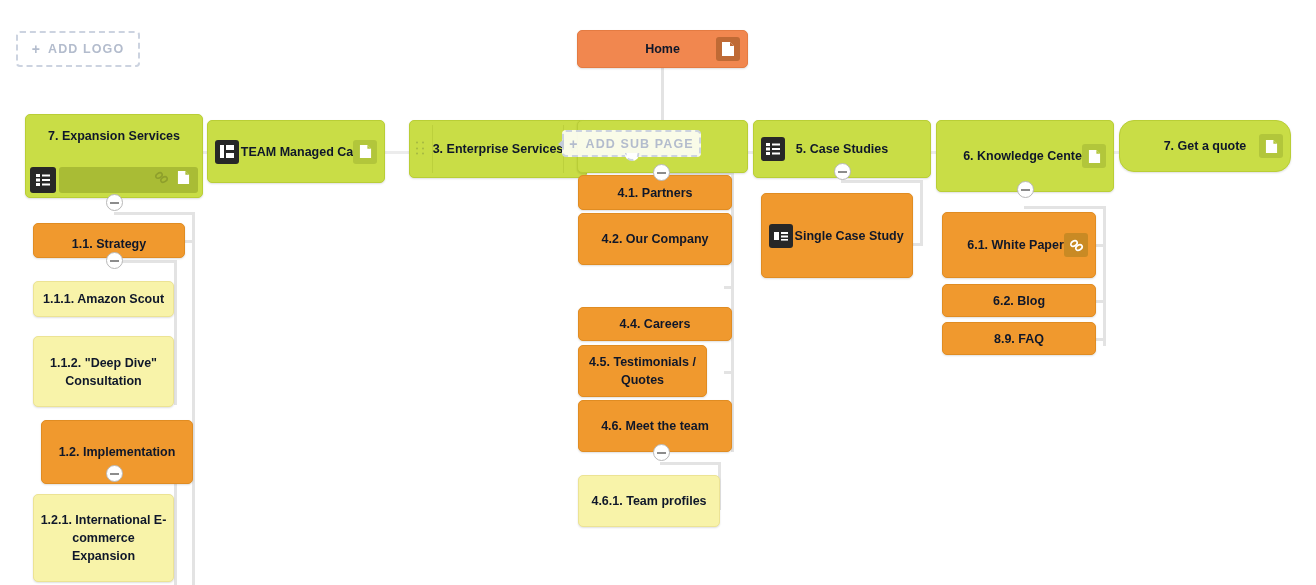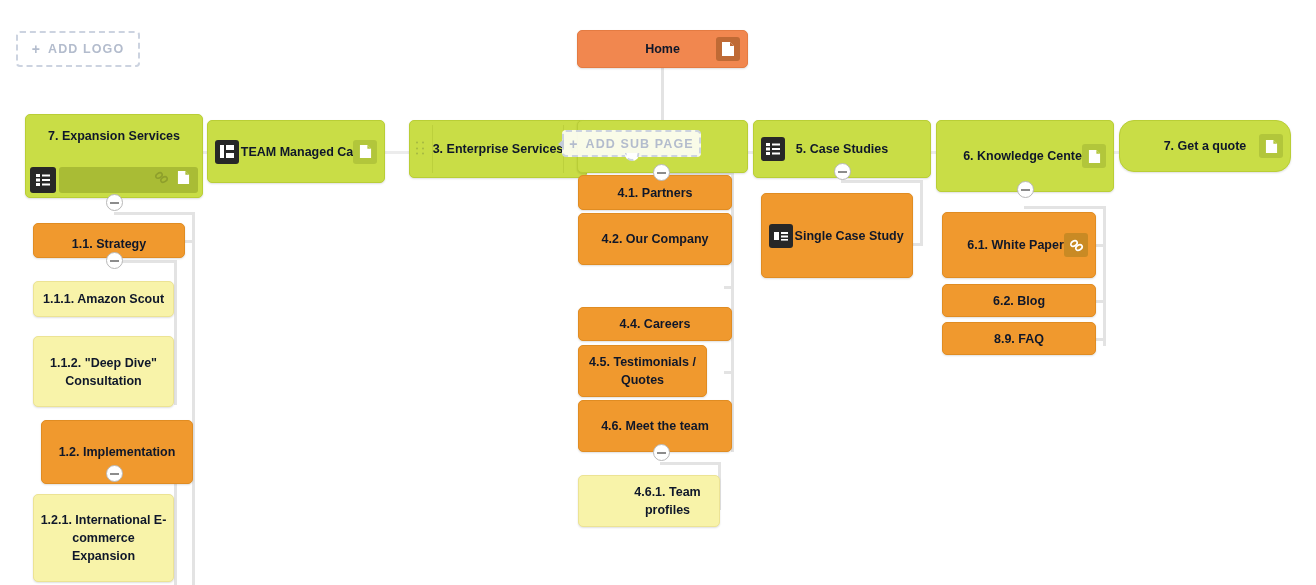--- a/index.html
+++ b/index.html
@@ -445,21 +445,21 @@
 
   <div class="node n-orange" style="left:578px; top:345px; width:129px; height:52px;">
     <span class="label">4.5. Testimonials / Quotes</span>
   </div>
 
   <div class="node n-orange" style="left:578px; top:400px; width:154px; height:52px;">
     <span class="label">4.6. Meet the team</span>
   </div>
   <div class="toggle" style="left:653px; top:444px;"></div>
 
-  <div class="node n-pale" style="left:578px; top:475px; width:142px; height:52px;padding-left:43px;">
+  <div class="node n-pale" style="left:578px; top:475px; width:142px; height:52px;">
     <span class="label">4.6.1. Team profiles</span>
   </div>
 
   <div class="node n-orange" style="left:761px; top:193px; width:152px; height:85px;">
     <span class="label">5.1. Single Case Study</span>
     <span class="icon-box icon-dark ic-left">
       <svg width="14" height="12" viewBox="0 0 14 12">
         <rect x="0" y="2" width="5" height="8" fill="#fff"></rect>
         <rect x="7" y="2" width="7" height="2" fill="#fff"></rect>
         <rect x="7" y="5.5" width="7" height="2" fill="#fff"></rect>

